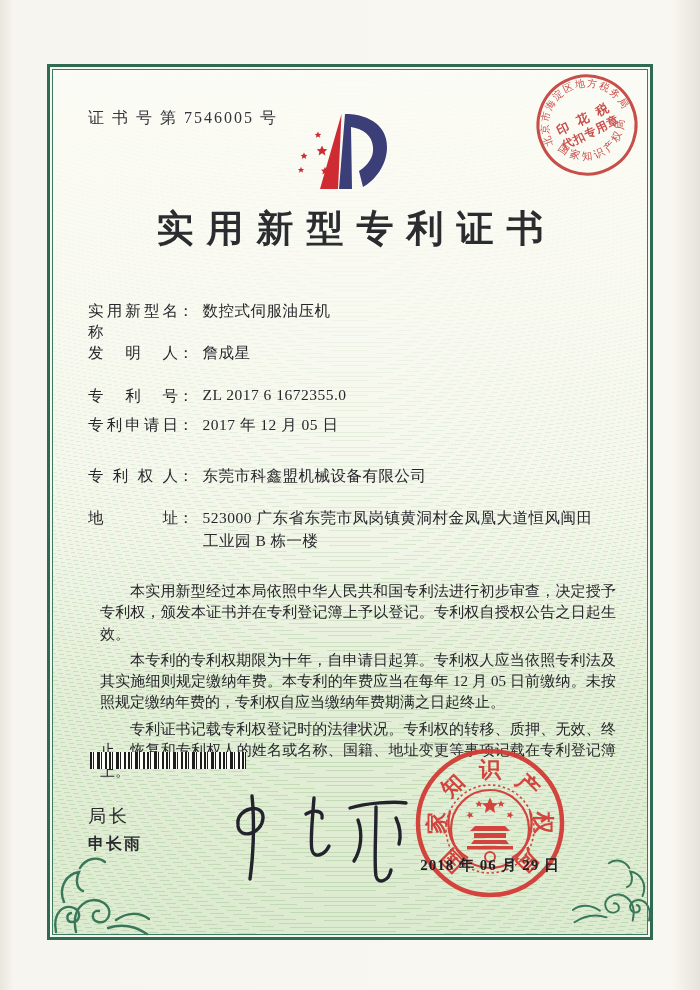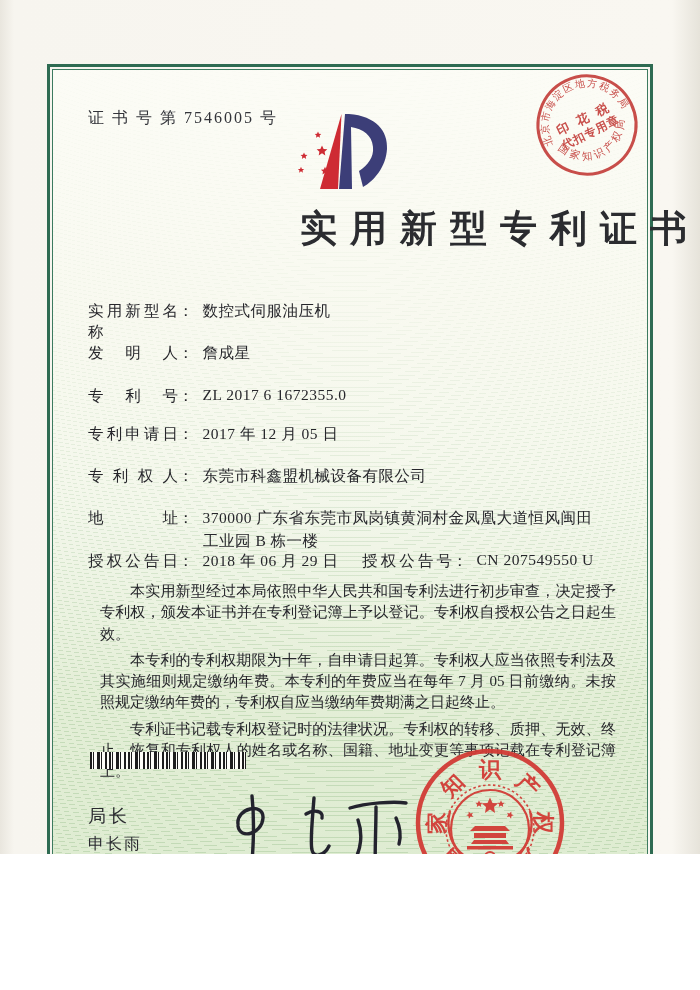--- a/index.html
+++ b/index.html
@@ -1,43 +1,43 @@
 <!DOCTYPE html>
 <html><head>
 <meta charset="utf-8">
 <style>
   html,body{margin:0;padding:0;width:700px;height:990px;overflow:hidden;
     font-family:"Liberation Serif","DejaVu Serif",serif;}
-  .page{position:relative;width:700px;height:854px;
+  .page{position:relative;width:700px;height:990px;
     background:linear-gradient(90deg,#e9e6de 0,#f7f5ef 2%,#f9f7f1 96%,#e6e3da 100%);
     overflow:hidden;}
   .frame{position:absolute;left:47px;top:64px;width:606px;height:876px;
     border:3px solid #2e6b52;box-sizing:border-box;}
   .frame-inner{position:absolute;inset:2px;border:1px solid #3c7a5f;
     background:
       linear-gradient(180deg,rgba(252,252,246,.95) 0%,rgba(250,250,242,.78) 28%,rgba(255,255,255,.3) 52%,rgba(255,255,255,0) 72%),
       repeating-radial-gradient(1600px 1000px at 50% -34%,rgba(110,165,100,.25) 0 1px,rgba(255,255,255,0) 1px 6px),
       linear-gradient(180deg,#f7f8ee 0%,#eff4e3 45%,#e3eed6 75%,#dcebcf 100%);}
   .certno{position:absolute;left:88px;top:108px;font-size:16px;letter-spacing:2px;color:#33343a;}
   .logo{position:absolute;left:288px;top:106px;width:124px;height:92px;}
-  .title{position:absolute;left:0;right:0;top:204px;text-align:right;
+  .title{position:absolute;left:0;right:0;top:204px;text-align:center;
     font-size:37px;font-weight:700;letter-spacing:13px;text-indent:13px;color:#2b2c30;}
   .row{position:absolute;left:88px;font-size:15.5px;color:#26262b;width:540px;}
   .flabel{display:inline-block;width:90px;text-align:justify;text-align-last:justify;vertical-align:top;}
   .colon{display:inline-block;margin-right:9px;vertical-align:top;}
   .fval{display:inline-block;vertical-align:top;max-width:425px;letter-spacing:.5px;}
   .addr2{display:block;margin-left:115px;margin-top:2px;letter-spacing:.5px;}
   .pair2{position:absolute;left:274px;top:0;}
   .paras{position:absolute;left:84px;top:581px;width:532px;font-size:15px;
     line-height:1.42;color:#26262b;text-align:justify;}
   .paras p{margin:0 0 5px 16px;text-indent:2em;}
   .barcode{position:absolute;left:90px;top:752px;width:156px;height:17px;
     background:repeating-linear-gradient(90deg,#1d1d1d 0 2px,#fdfdf8 2px 3px,#1d1d1d 3px 4px,#fdfdf8 4px 7px,#1d1d1d 7px 10px,#fdfdf8 10px 11px,#1d1d1d 11px 12px,#fdfdf8 12px 15px,#1d1d1d 15px 17px,#fdfdf8 17px 19px);}
   .sig-role{position:absolute;left:88px;top:804px;font-size:18px;letter-spacing:3px;color:#2a2a30;}
-  .sig-name{position:absolute;left:88px;top:834px;font-size:16px;letter-spacing:2px;color:#2a2a30;}
+  .sig-name{position:absolute;left:88px;top:834px;font-size:16px;letter-spacing:2px;color:#2a2a30;font-weight:bold;}
   .signature{position:absolute;left:200px;top:786px;width:230px;height:100px;}
   .seal{position:absolute;left:412px;top:745px;width:156px;height:156px;opacity:.95;}
   .seal-date{position:absolute;left:412px;top:856px;width:156px;text-align:center;
     font-size:15px;font-weight:600;letter-spacing:1px;color:#1e1e26;}
   .footer{position:absolute;left:0;right:0;top:907px;text-align:center;
     font-size:13px;letter-spacing:2px;color:#2e2e34;}
   .tax-stamp{position:absolute;left:534px;top:72px;width:106px;height:106px;
     transform:rotate(-26deg);opacity:.92;}
   .fl-bl{position:absolute;left:50px;top:846px;width:100px;height:90px;}
   .fl-br{position:absolute;left:572px;top:836px;width:82px;height:102px;transform:scaleX(-1);}
@@ -69,40 +69,34 @@
 
   <div class="row" style="top:343px">
     <span class="flabel">发明人</span><span class="colon">：</span><span class="fval">詹成星</span>
   </div>
   <div class="row" style="top:301px">
     <span class="flabel">实用新型名称</span><span class="colon">：</span><span class="fval">数控式伺服油压机</span>
   </div>
   <div class="row" style="top:386px">
     <span class="flabel">专利号</span><span class="colon">：</span><span class="fval">ZL 2017 6 1672355.0</span>
   </div>
-  <div class="row" style="top:424px">
+  <div class="row" style="top:415px">
     <span class="flabel">专利申请日</span><span class="colon">：</span><span class="fval">2017 年 12 月 05 日</span>
   </div>
   <div class="row" style="top:466px">
     <span class="flabel">专利权人</span><span class="colon">：</span><span class="fval">东莞市科鑫盟机械设备有限公司</span>
   </div>
   <div class="row" style="top:508px">
-    <span class="flabel">地址</span><span class="colon">：</span><span class="fval">370000 广东省东莞市凤岗镇黄洞村金凤凰大道恒风闽田</span>
+    <span class="flabel">地址</span><span class="colon">：</span><span class="fval">523000 广东省东莞市凤岗镇黄洞村金凤凰大道恒风闽田</span>
     <span class="addr2">工业园 B 栋一楼</span>
-  </div>
-  <div class="row" style="top:551px">
-    <span class="flabel">授权公告日</span><span class="colon">：</span><span class="fval">2018 年 06 月 29 日</span>
-    <span class="pair2">
-      <span class="flabel">授权公告号</span><span class="colon">：</span><span class="fval">CN 207549550 U</span>
-    </span>
   </div>
 
   <div class="paras">
     <p>本实用新型经过本局依照中华人民共和国专利法进行初步审查，决定授予专利权，颁发本证书并在专利登记簿上予以登记。专利权自授权公告之日起生效。</p>
-    <p>本专利的专利权期限为十年，自申请日起算。专利权人应当依照专利法及其实施细则规定缴纳年费。本专利的年费应当在每年 7 月 05 日前缴纳。未按照规定缴纳年费的，专利权自应当缴纳年费期满之日起终止。</p>
+    <p>本专利的专利权期限为十年，自申请日起算。专利权人应当依照专利法及其实施细则规定缴纳年费。本专利的年费应当在每年 12 月 05 日前缴纳。未按照规定缴纳年费的，专利权自应当缴纳年费期满之日起终止。</p>
     <p>专利证书记载专利权登记时的法律状况。专利权的转移、质押、无效、终止、恢复和专利权人的姓名或名称、国籍、地址变更等事项记载在专利登记簿上。</p>
   </div>
 
   <div class="barcode"></div>
 
   <div class="sig-role">局长</div>
   <div class="sig-name">申长雨</div>
 
   <svg class="signature" viewBox="0 0 230 100">
     <g fill="none" stroke="#23232e" stroke-width="3.4" stroke-linecap="round">

